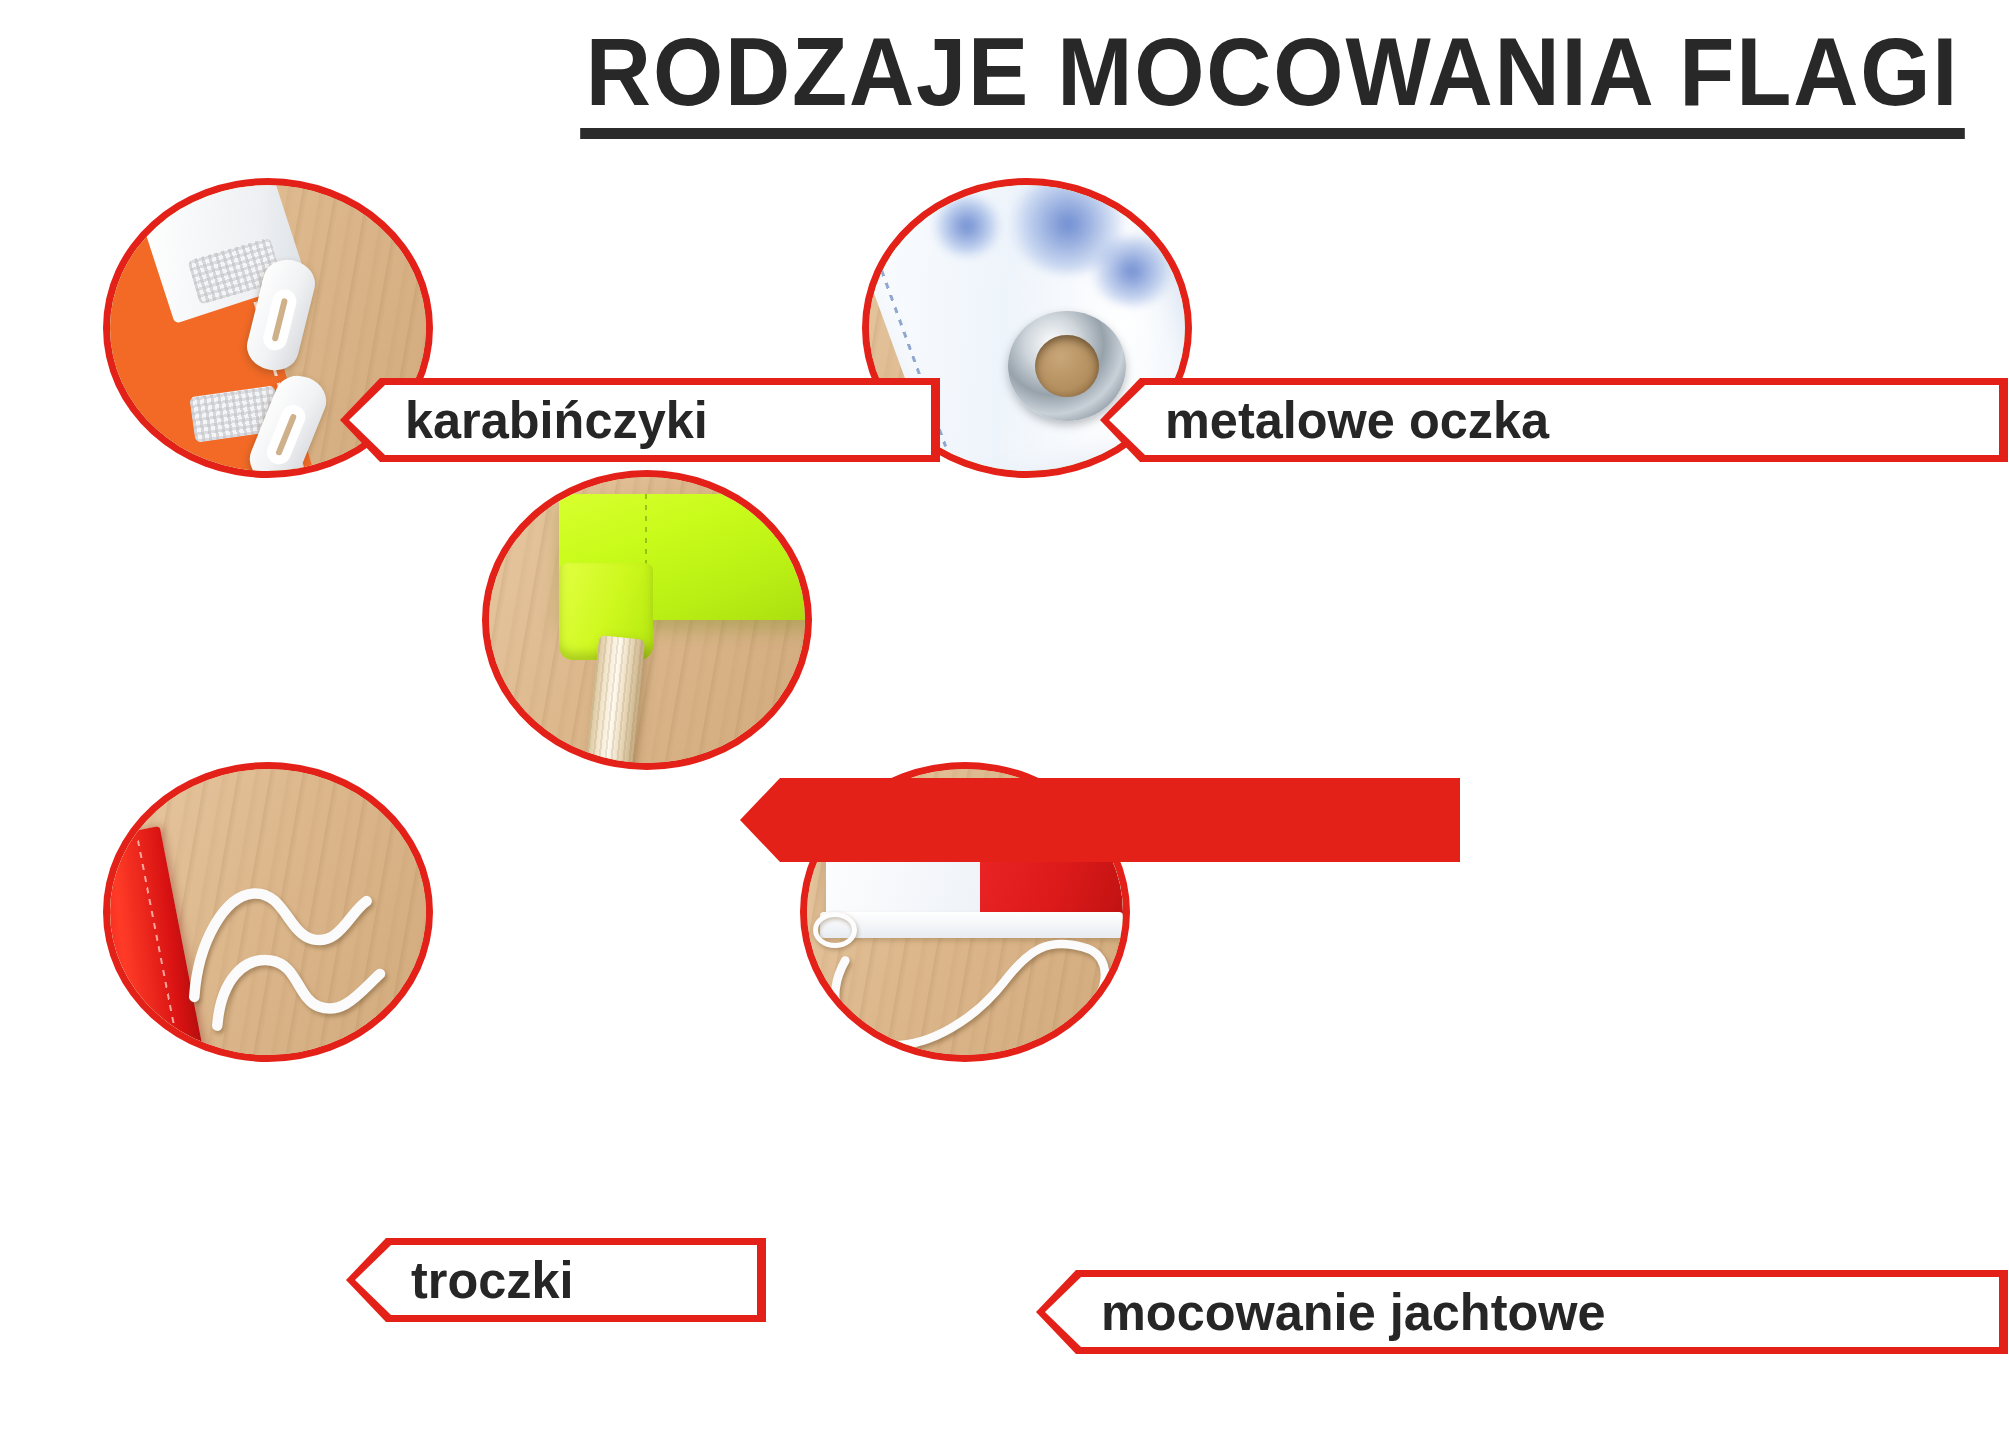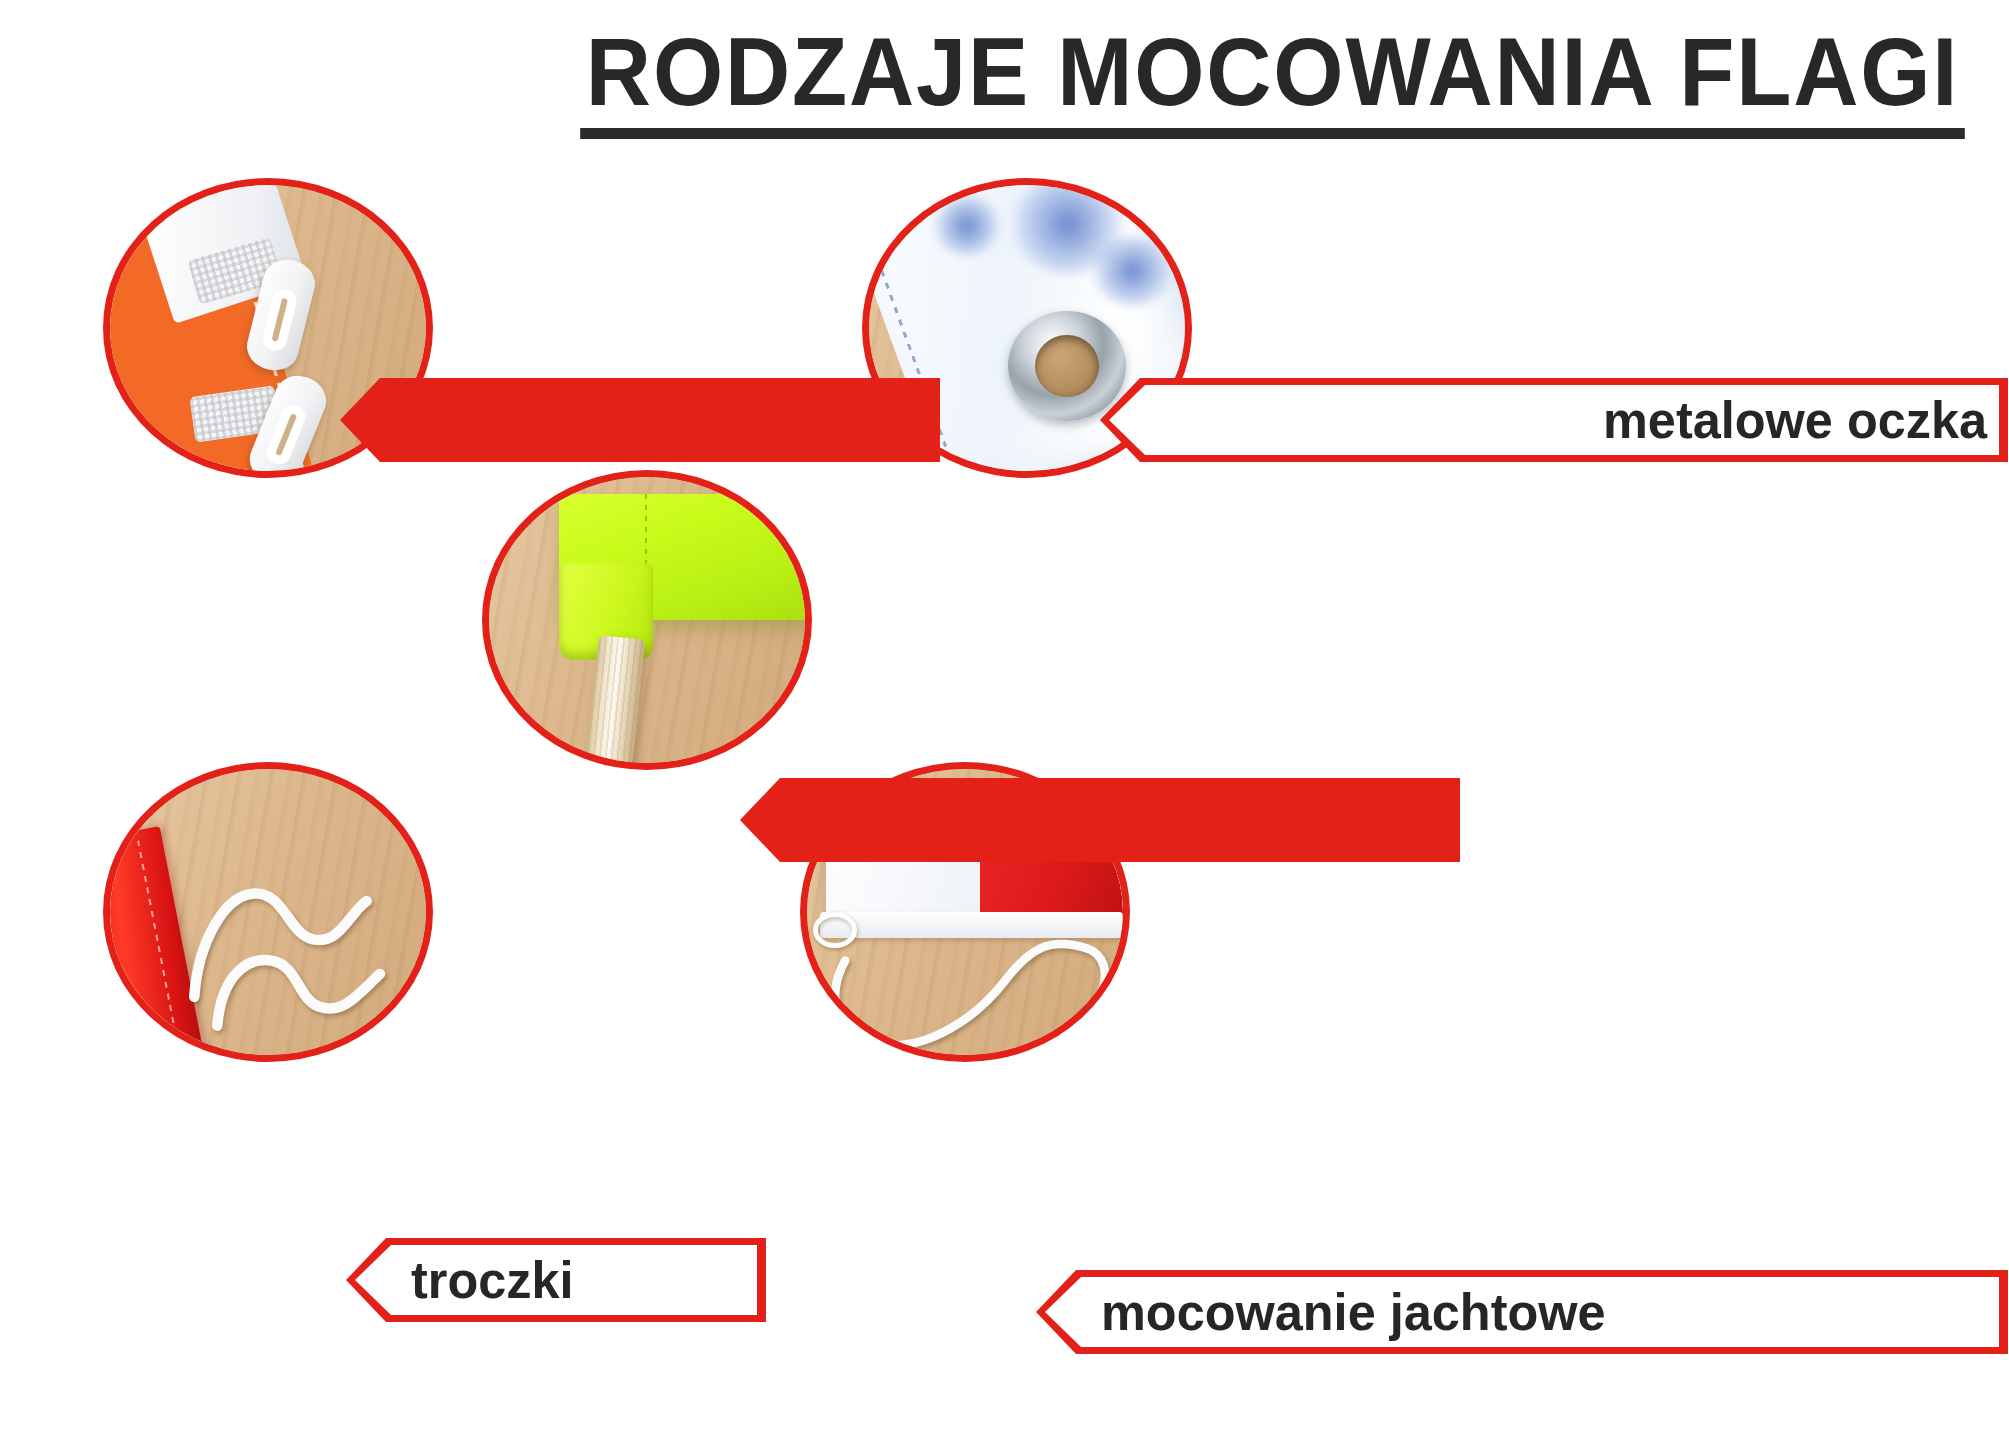--- a/index.html
+++ b/index.html
@@ -329,37 +329,40 @@
       <div class="white-band"></div>
       <div class="webbing webbing-a"></div>
       <div class="webbing webbing-b"></div>
       <div class="clip clip-a"></div>
       <div class="clip clip-b"></div>
     </div>
   </div>
 
   <div class="callout-wrap" style="left:340px; top:378px; width:600px; height:84px;">
     <div class="chev-bg" style="width:600px;"></div>
+    <div class="chev-fg" style="width:582px;">
+      <span class="callout-label">karabińczyki</span>
+    </div>
   </div>
 
   <div class="photo" id="photo-oczka">
     <div class="inner">
       <div class="wood2"></div>
       <div class="white-fabric"></div>
       <div class="blue-blotch" style="left:44%; top:-4%; width:120px; height:100px;"></div>
       <div class="blue-blotch" style="left:70%; top:18%; width:84px; height:70px;"></div>
       <div class="blue-blotch" style="left:20%; top:4%; width:70px; height:60px;"></div>
       <div class="fabric-stitch"></div>
       <div class="grommet"></div>
     </div>
   </div>
 
   <div class="callout-wrap" style="left:1100px; top:378px; width:908px; height:84px;">
     <div class="chev-bg" style="width:908px;"></div>
-    <div class="chev-fg" style="width:890px;justify-content:flex-end;">
+    <div class="chev-fg" style="width:890px;">
       <span class="callout-label">metalowe oczka</span>
     </div>
   </div>
 
   <div class="photo" id="photo-tunel">
     <div class="inner">
       <div class="wood2"></div>
       <div class="neon-flag"></div>
       <div class="neon-tunnel"></div>
       <div class="pole"></div>

